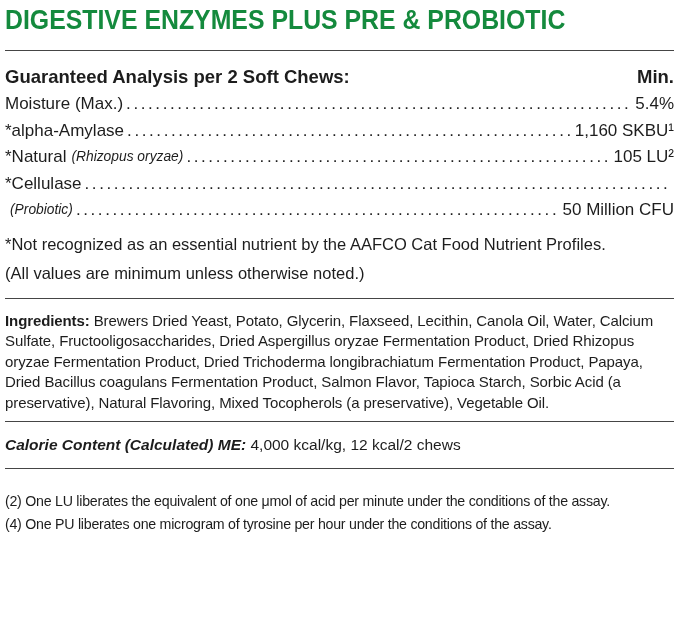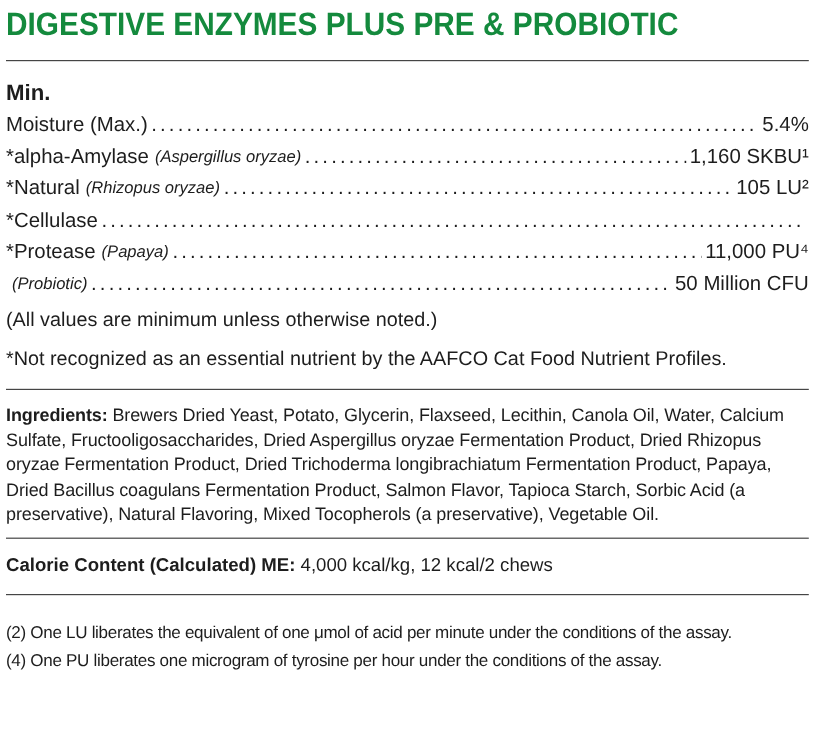--- a/index.html
+++ b/index.html
@@ -83,21 +83,21 @@
     letter-spacing: -0.1px;
   }
   .ingredients-label { font-weight: bold; }
 
   .calorie {
     margin: 12px 0 0 0;
     font-size: 15.5px;
     line-height: 21px;
     white-space: nowrap;
   }
-  .calorie-label { font-weight: bold; }
+  .calorie-label { font-weight: bold; font-style: italic; }
 
   .footnotes { margin-top: 21px; }
   .footnote-line {
     font-size: 14.2px;
     line-height: 23px;
     letter-spacing: -0.25px;
     white-space: nowrap;
     overflow: hidden;
     margin: 0;
   }
@@ -106,66 +106,60 @@
 <body>
 
 <div class="page">
 
   <h1 class="product-title" style="color: rgb(20, 138, 61);">DIGESTIVE ENZYMES PLUS PRE &amp; PROBIOTIC</h1>
 
   <hr class="rule rule-1">
 
   <section>
     <div class="ga-header">
+      <span>Guaranteed Analysis per 2 Soft Chews:</span>
       <span>Min.</span>
     </div>
 
     <div class="ga-rows">
   <div class="ga-row">
     <span class="ga-name">Moisture (Max.)</span>
 
     <span class="ga-leader"></span>
     <span class="ga-value">5.4%</span>
   </div>
 
   <div class="ga-row">
     <span class="ga-name">*alpha-Amylase</span>
-    <span class="ga-qualifier">(Aspergillus oryzae)</span>
     <span class="ga-leader"></span>
     <span class="ga-value">1,160 SKBU¹</span>
   </div>
 
   <div class="ga-row">
     <span class="ga-name">*Natural</span>
     <span class="ga-qualifier">(Rhizopus oryzae)</span>
     <span class="ga-leader"></span>
     <span class="ga-value">105 LU²</span>
   </div>
 
   <div class="ga-row">
     <span class="ga-name">*Cellulase</span>
     <span class="ga-leader"></span>
   </div>
 
-  <div class="ga-row">
-    <span class="ga-name">*Protease</span>
-    <span class="ga-qualifier">(Papaya)</span>
-    <span class="ga-leader"></span>
-    <span class="ga-value">11,000 PU⁴</span>
-  </div>
 
   <div class="ga-row">
     <span class="ga-qualifier">(Probiotic)</span>
     <span class="ga-leader"></span>
     <span class="ga-value">50 Million CFU</span>
   </div>
 </div>
 
+    <p class="ga-note ga-note-aafco">*Not recognized as an essential nutrient by the AAFCO Cat Food Nutrient Profiles.</p>
     <p class="ga-note ga-note-min">(All values are minimum unless otherwise noted.)</p>
-    <p class="ga-note ga-note-aafco">*Not recognized as an essential nutrient by the AAFCO Cat Food Nutrient Profiles.</p>
   </section>
 
   <hr class="rule rule-2">
 
   <p class="ingredients"><span class="ingredients-label">Ingredients:</span> <span>Brewers Dried Yeast, Potato, Glycerin, Flaxseed, Lecithin, Canola Oil, Water, Calcium Sulfate, Fructooligosaccharides, Dried Aspergillus oryzae Fermentation Product, Dried Rhizopus oryzae Fermentation Product, Dried Trichoderma longibrachiatum Fermentation Product, Papaya, Dried Bacillus coagulans Fermentation Product, Salmon Flavor, Tapioca Starch, Sorbic Acid (a preservative), Natural Flavoring, Mixed Tocopherols (a preservative), Vegetable Oil.</span></p>
 
   <hr class="rule rule-3">
 
   <p class="calorie"><span class="calorie-label">Calorie Content (Calculated) ME:</span> <span>4,000 kcal/kg, 12 kcal/2 chews</span></p>
 

